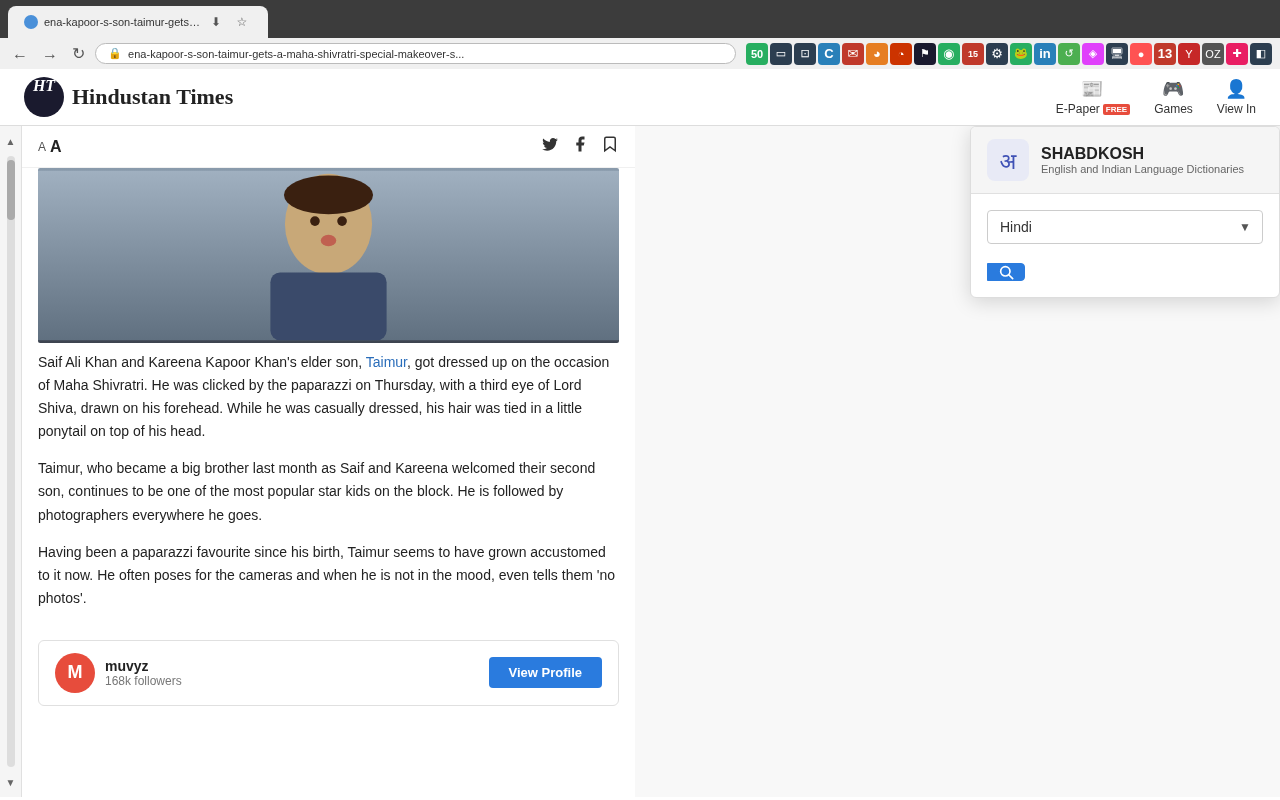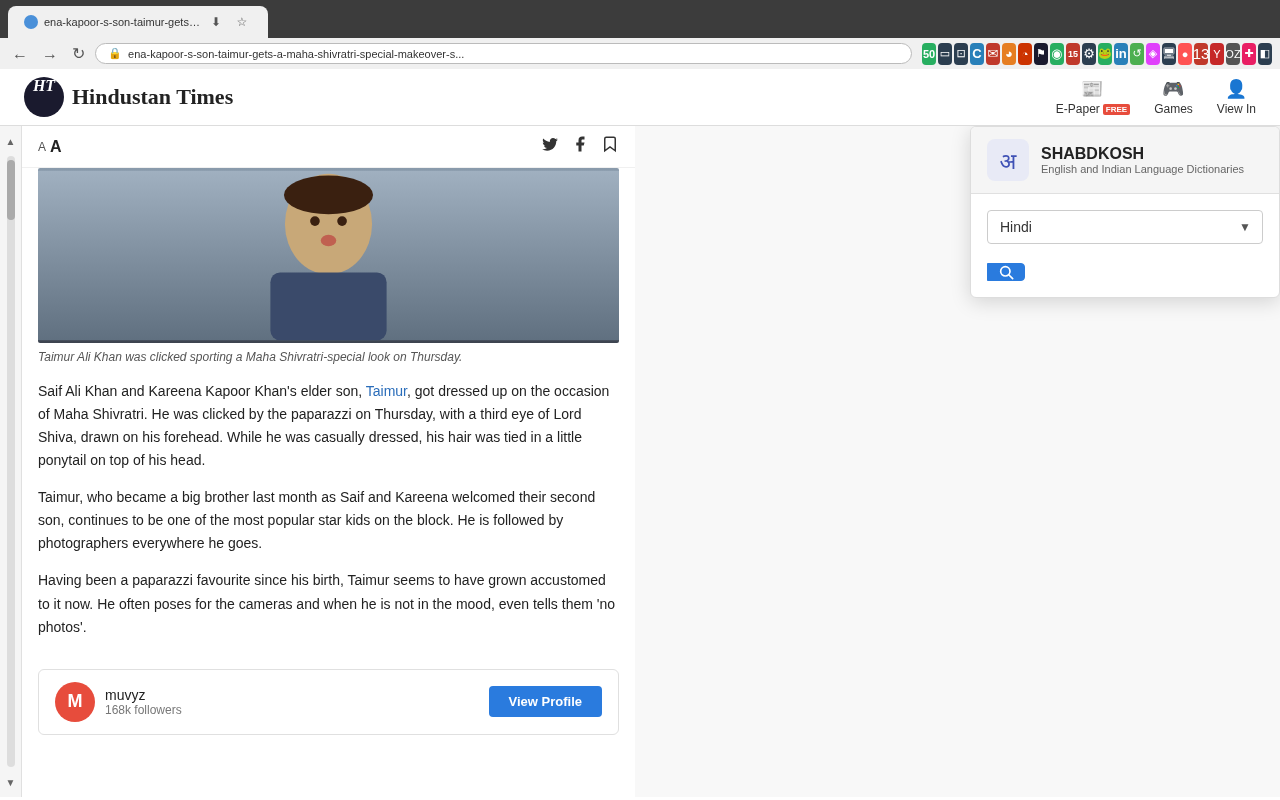--- a/index.html
+++ b/index.html
@@ -184,21 +184,21 @@
     }
     .avatar-circle {
       width: 40px; height: 40px;
       background: #e74c3c;
       border-radius: 50%;
       display: flex; align-items: center; justify-content: center;
       color: white;
       font-weight: bold;
       font-size: 18px;
     }
-    .social-card-name { font-weight: normal; font-size: 14px; color: #222; }
+    .social-card-name { font-weight: bold; font-size: 14px; color: #222; }
     .social-card-followers { font-size: 12px; color: #777; }
     .view-profile-btn {
       background: #2a7bde;
       color: white;
       border: none;
       border-radius: 4px;
       padding: 8px 20px;
       font-size: 13px;
       font-weight: 600;
       cursor: pointer;
@@ -368,21 +368,21 @@
       color: #555;
       cursor: pointer;
     }
     .ext-icons {
       display: flex;
       align-items: center;
       gap: 2px;
       margin-left: 4px;
     }
     .ext-icon {
-      width: 14px; height: 22px;
+      width: 22px; height: 22px;
       border-radius: 4px;
       background: #555;
       display: flex; align-items: center; justify-content: center;
       font-size: 11px;
       color: white;
       cursor: pointer;
       flex-shrink: 0;
     }
     .ext-icon.green { background: #27ae60; }
     .ext-icon.blue { background: #2980b9; }
@@ -421,21 +421,21 @@
       <div class="ext-icon" style="background:#1a1a2e;">⚑</div>
       <div class="ext-icon green" style="font-size:13px;">◉</div>
       <div class="ext-icon red" style="font-size:9px;font-weight:bold;">15</div>
       <div class="ext-icon dark" style="font-size:13px;">⚙</div>
       <div class="ext-icon" style="background:#27ae60;">🐸</div>
       <div class="ext-icon blue" style="font-size:13px;font-weight:bold;">in</div>
       <div class="ext-icon" style="background:#4caf50;">↺</div>
       <div class="ext-icon" style="background:#e040fb;">◈</div>
       <div class="ext-icon dark">🖥</div>
       <div class="ext-icon" style="background:#ff5252;">●</div>
-      <div class="ext-icon red" style="font-size:15px;font-weight:normal;">13</div>
+      <div class="ext-icon red" style="font-size:13px;font-weight:bold;">13</div>
       <div class="ext-icon" style="background:#c62828;">Y</div>
       <div class="ext-icon" style="background:#555;">OZ</div>
       <div class="ext-icon" style="background:#e91e63;">✚</div>
       <div class="ext-icon dark">◧</div>
     </div>
   </div>
 </div>
 
 <div class="page-wrapper">
 
@@ -520,23 +520,20 @@
 
           <ellipse cx="286" cy="52" rx="5" ry="5" fill="#3a2010"></ellipse>
           <ellipse cx="314" cy="52" rx="5" ry="5" fill="#3a2010"></ellipse>
 
           <ellipse cx="300" cy="72" rx="8" ry="6" fill="#c06050"></ellipse>
 
           <rect x="240" y="105" width="120" height="70" rx="10" fill="#3a4a6a"></rect>
         </svg>
       </div>
 
-      <p class="image-caption">
-        <span>Taimur Ali Khan was clicked sporting a Maha Shivratri-special look on Thursday.</span>
-      </p>
 
       <div class="article-body">
         <p class="article-para">
           Saif Ali Khan and Kareena Kapoor Khan's elder son, <a href="#">Taimur</a>, got dressed up on the occasion of Maha Shivratri. He was clicked by the paparazzi on Thursday, with a third eye of Lord Shiva, drawn on his forehead. While he was casually dressed, his hair was tied in a little ponytail on top of his head.
         </p>
         <p class="article-para">
           Taimur, who became a big brother last month as Saif and Kareena welcomed their second son, continues to be one of the most popular star kids on the block. He is followed by photographers everywhere he goes.
         </p>
         <p class="article-para">
           Having been a paparazzi favourite since his birth, Taimur seems to have grown accustomed to it now. He often poses for the cameras and when he is not in the mood, even tells them 'no photos'.

